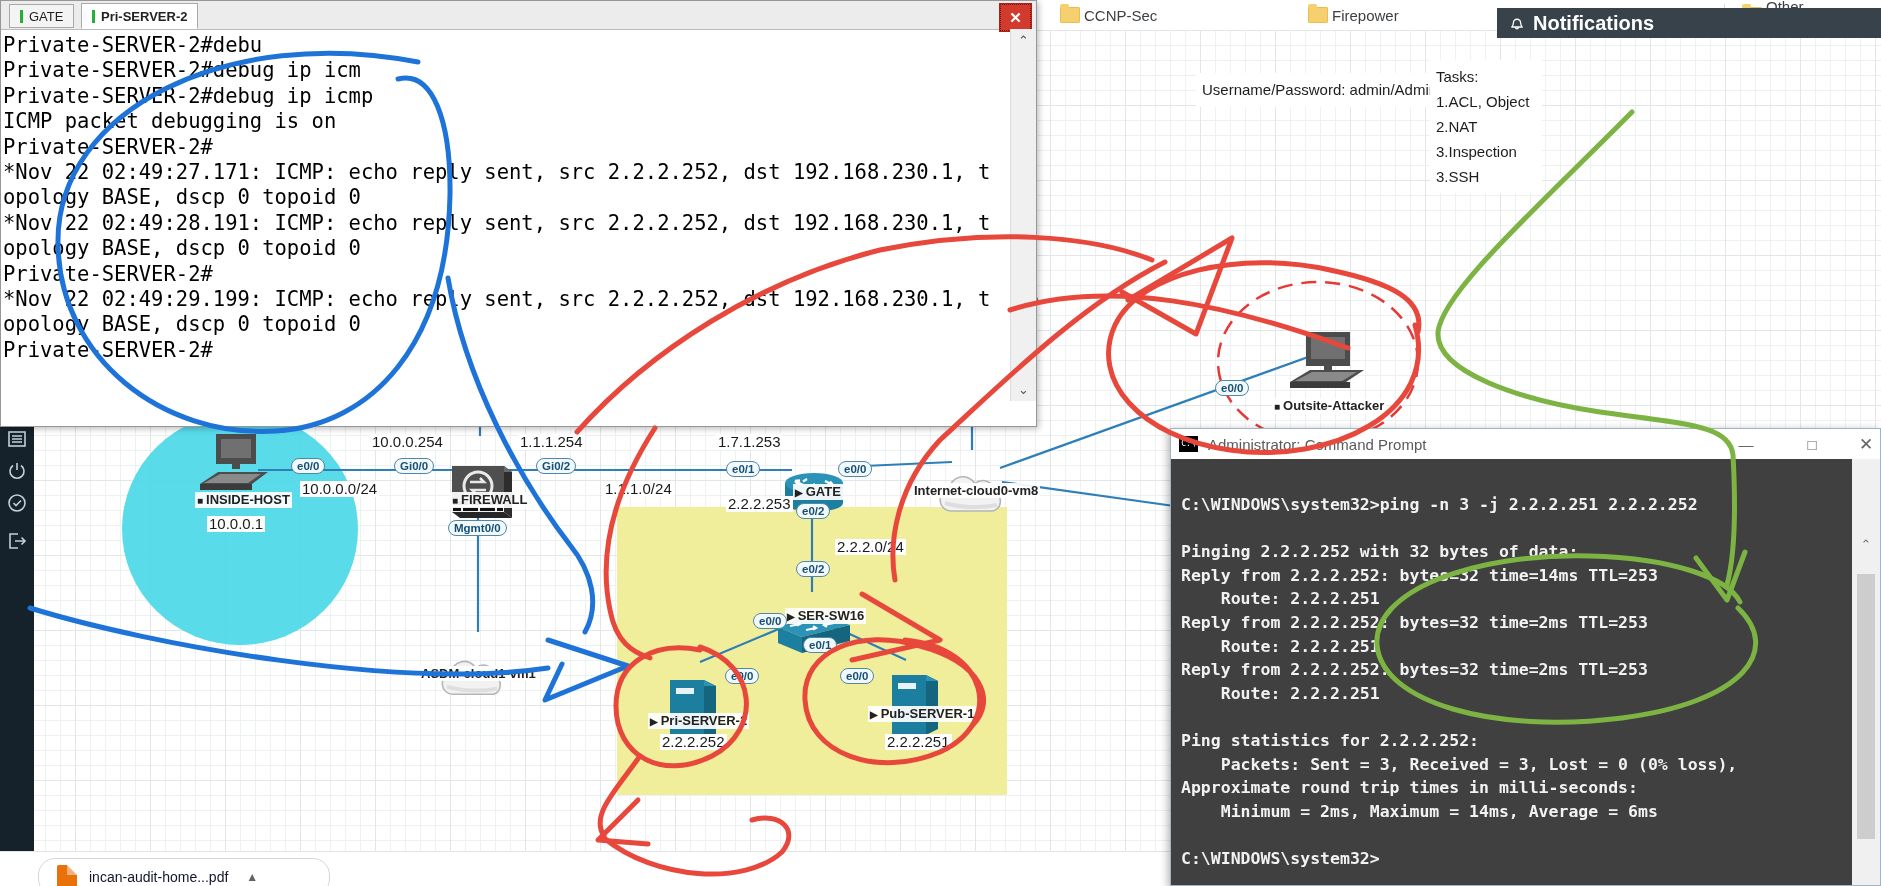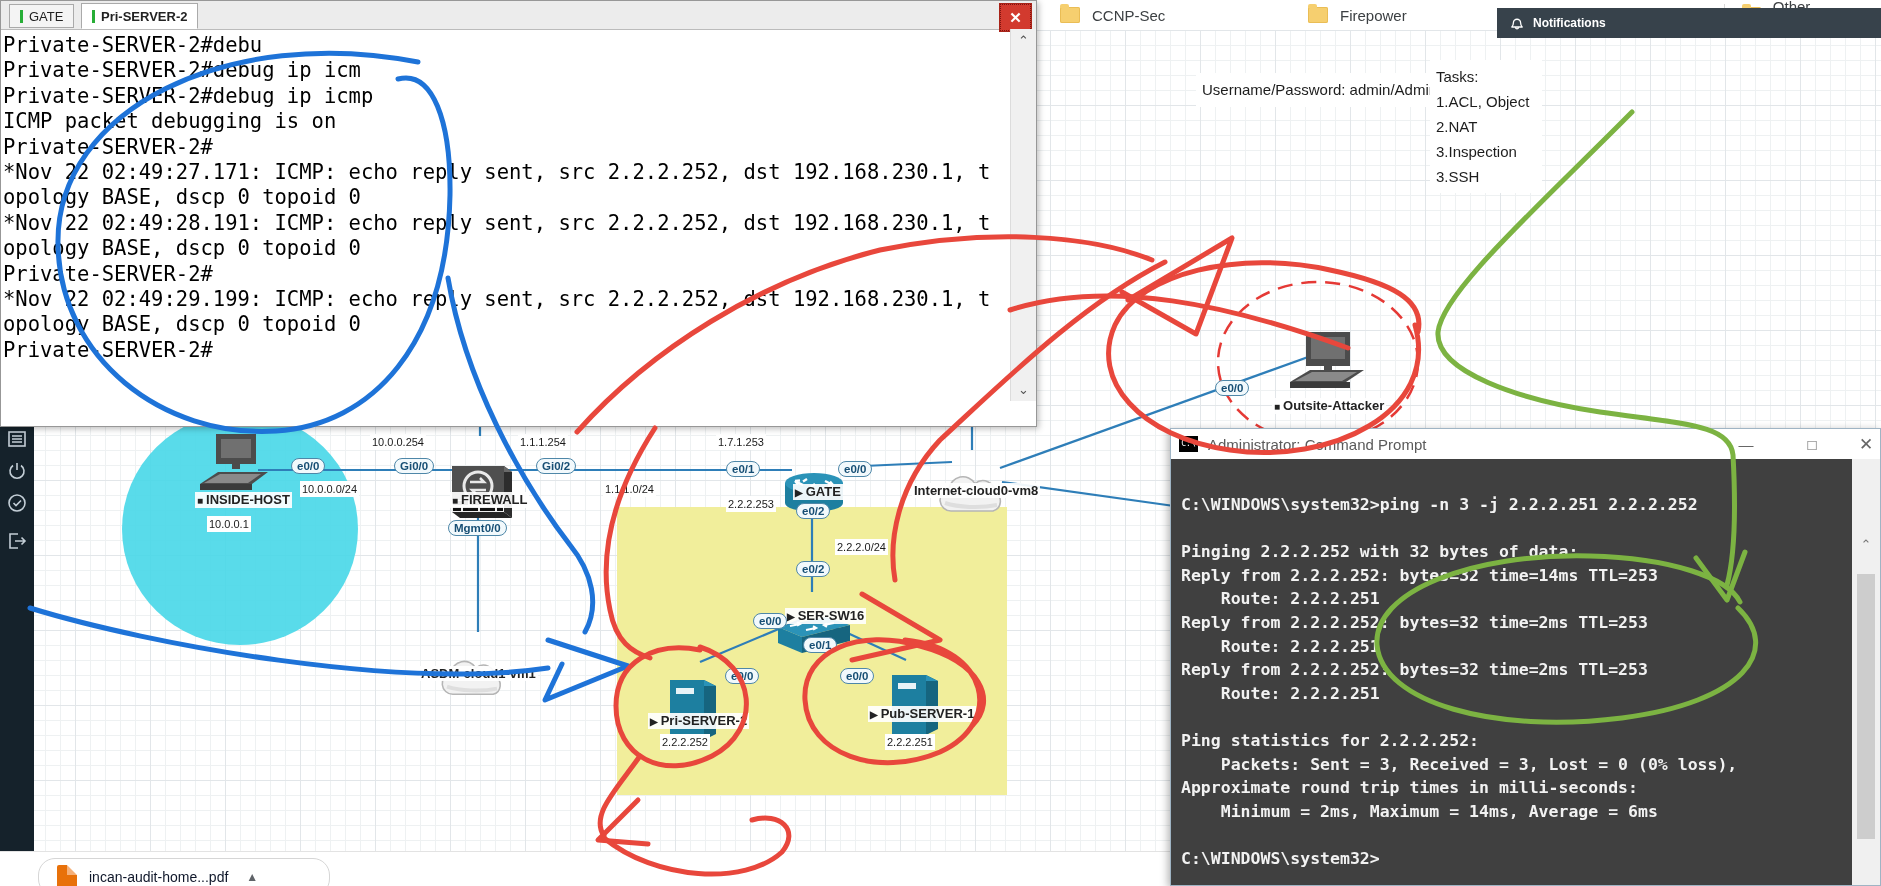--- a/index.html
+++ b/index.html
@@ -1,52 +1,52 @@
 <!DOCTYPE html>
 <html style="--pen_blue: #1e73d8; --pen_red: #e8473c; --pen_green: #7cb342; --highlight_cyan: #47d7e8; --highlight_yellow: #f1ee9b; --link_blue: #2e7eb8; --notif_bg: #37424b; --close_red: #d23a2e;"><head>
 <meta charset="utf-8">
 <style>
   html,body{margin:0;padding:0;}
   body{width:1881px;height:886px;position:relative;overflow:hidden;
        font-family:"Liberation Sans",sans-serif;background:#fff;}
   
   .chrome{position:absolute;left:0;top:0;width:1881px;height:30px;background:#fff;z-index:1;}
-  .bookmark{position:absolute;top:3px;height:24px;display:flex;align-items:center;gap:12px;
+  .bookmark{position:absolute;top:3px;height:24px;display:flex;align-items:center;gap:4px;
             color:#3c4043;font-size:15px;cursor:pointer;}
   .folder{width:20px;height:16px;background:#f6cf6f;border-radius:2px;position:relative;box-shadow:inset 0 0 0 1px #eabd55;}
   .folder:before{content:"";position:absolute;left:0;top:-3px;width:9px;height:4px;background:#f6cf6f;border-radius:2px 2px 0 0;}
   .bm-sep{position:absolute;top:4px;left:1724px;width:1px;height:22px;background:#d7d7d7;}
   
   .canvas{position:absolute;left:0;top:30px;width:1881px;height:856px;z-index:1;
     background-image:
       linear-gradient(#e2e6e9 1px,transparent 1px),
       linear-gradient(90deg,#e2e6e9 1px,transparent 1px),
       linear-gradient(#eef1f2 1px,transparent 1px),
       linear-gradient(90deg,#eef1f2 1px,transparent 1px);
     background-size:75px 75px,75px 75px,15px 15px,15px 15px;}
   .abs{position:absolute;}
   .hl-cyan{left:122px;top:383px;width:236px;height:232px;border-radius:50%;background:var(--highlight_cyan,#47d7e8);opacity:.9;}
   .hl-yellow{left:617px;top:477px;width:390px;height:288px;background:var(--highlight_yellow,#f1ee9b);}
   svg.layer{position:absolute;left:0;top:0;pointer-events:none;}
   
-  .iplabel{position:absolute;background:#fff;color:#1a1a1a;font-size:11px;padding:0 2px;line-height:16px;white-space:nowrap;}
+  .iplabel{position:absolute;background:#fff;color:#1a1a1a;font-size:15px;padding:0 2px;line-height:16px;white-space:nowrap;}
   .devlabel{position:absolute;background:rgba(255,255,255,.92);color:#222;font-size:13px;font-weight:bold;
             padding:0 2px;line-height:15px;white-space:nowrap;}
   .devlabel .mk{font-size:10px;margin-right:3px;color:#222;}
   .ifb{position:absolute;background:#f2f9fc;border:1.5px solid #4e87a8;border-radius:9px;color:#164e74;
        font-size:11.5px;font-weight:bold;line-height:14px;padding:0 5px;white-space:nowrap;}
   .dev{position:absolute;}
   
   .sidebar{position:absolute;left:0;top:420px;width:34px;height:432px;background:#15222b;z-index:3;}
   .sbicon{position:absolute;left:6px;width:22px;height:22px;cursor:pointer;}
   .sbicon svg{stroke:#c3ced6;fill:none;stroke-width:1.6;}
   
   .notif{position:absolute;left:1497px;top:8px;width:384px;height:30px;background:#37424b;color:#fff;
          display:flex;align-items:center;gap:8px;padding-left:12px;box-sizing:border-box;
-         font-size:12px;font-weight:bold;z-index:2;}
+         font-size:20px;font-weight:bold;z-index:2;}
   .note{position:absolute;background:#fff;color:#1d1d1d;font-size:15px;z-index:2;padding:4px 6px;}
   .note div{line-height:26px;white-space:nowrap;}
   .note.tasks div{line-height:25px;}
   
   .term{position:absolute;left:0;top:0;width:1037px;height:427px;background:#fff;border:1px solid #979797;
         box-sizing:border-box;z-index:4;box-shadow:2px 2px 6px rgba(0,0,0,.25);}
   .term-tabs{position:absolute;left:0;top:0;right:0;height:28px;background:#ececec;border-bottom:1px solid #bbb;}
   .tab{position:absolute;top:3px;height:24px;display:flex;align-items:center;gap:6px;padding:0 10px;
        font-size:13px;color:#222;background:#f4f4f4;border:1px solid #aaa;box-sizing:border-box;cursor:pointer;}
   .tab .gbar{width:3px;height:13px;background:#27ae37;}

